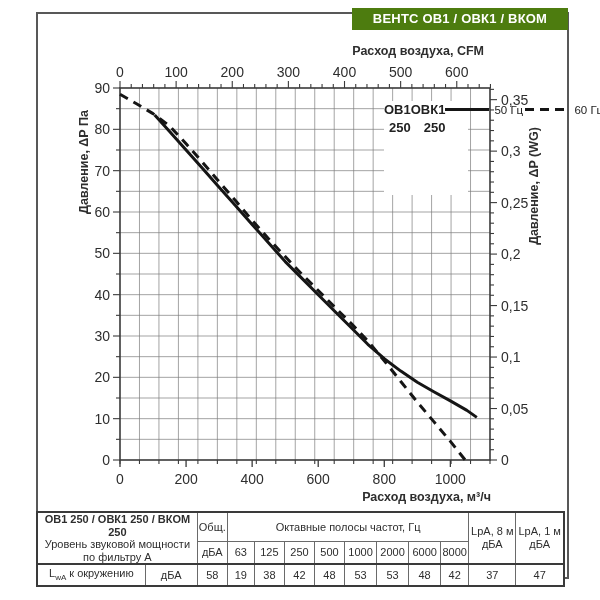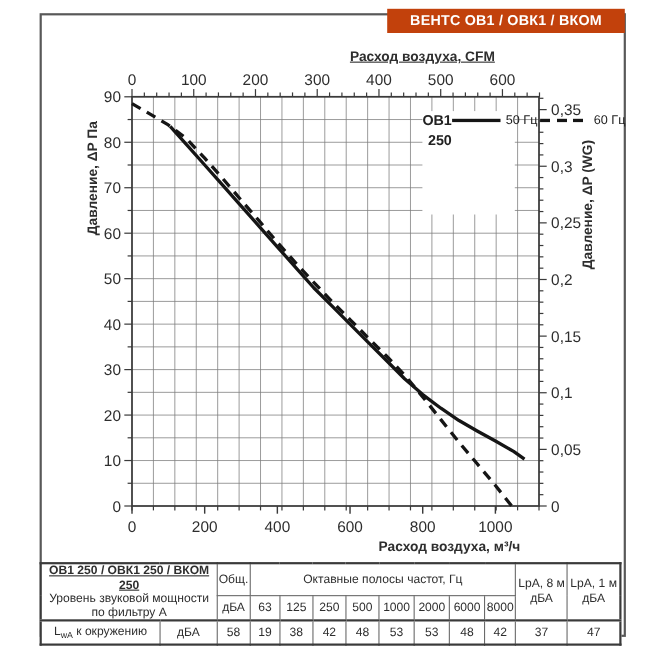--- a/index.html
+++ b/index.html
@@ -11,22 +11,22 @@
     position:absolute;left:36px;top:12px;width:529px;height:563px;
     border:2px solid #585858;background:#fff;
   }
   .banner{
     position:absolute;left:352px;top:8px;width:216px;height:22px;
     line-height:22px;text-align:center;color:#ffffff;
     font-size:13px;font-weight:bold;letter-spacing:.2px;z-index:30;
   }
   #chart-svg{position:absolute;left:0;top:0;z-index:10;}
   .axis-title{position:absolute;font-size:12.5px;font-weight:bold;color:#2e2e2e;z-index:12;}
-  .axis-title.top{left:284px;top:44px;width:200px;text-align:center;text-decoration:underline;}
-  .axis-title.bottom{left:273px;top:490px;width:200px;text-align:right;}
+  .axis-title.top{left:284px;top:44px;width:200px;text-align:right;}
+  .axis-title.bottom{left:291px;top:490px;width:200px;text-align:right;}
   .axis-title.left{left:14px;top:155px;width:140px;text-align:center;transform:rotate(-90deg);}
   .axis-title.right{left:464px;top:179px;width:140px;text-align:center;transform:rotate(-90deg);}
   .legend{
     position:absolute;left:384px;top:101px;width:84px;height:94px;
     background:#ffffff;z-index:15;display:flex;justify-content:flex-start;
   }
   .legend .model{font-size:13px;font-weight:bold;text-align:right;height:18px;line-height:18px;color:#222;}
   .legend .freq{display:flex;align-items:center;height:17px;}
   .legend .freq .lbl{font-size:11.5px;color:#222;margin-left:5px;width:31px;}
   .line-sample{width:44px;height:3px;background:#151515;}
@@ -38,31 +38,31 @@
     border-collapse:collapse;table-layout:fixed;background:#fff;
     font-size:11px;color:#2e2e2e;border:2px solid #3a3a3a;
   }
   table.acoustic th,table.acoustic td{
     border:1px solid #6a6a6a;font-weight:normal;text-align:center;padding:0;
   }
   table.acoustic tr.body td{border-top:2px solid #3a3a3a;height:20px;}
   table.acoustic tr.hdr1 th{height:25px;}
   table.acoustic tr.hdr2 th{height:19px;}
   th.title-cell{text-align:left;vertical-align:top;padding:2px 0 0 6px;line-height:12.5px;}
-  th.title-cell .t1{font-weight:bold;font-size:11px;text-decoration:underline;}
+  th.title-cell .t1{font-weight:bold;font-size:11px;}
   td.name-cell{text-align:left;padding-left:6px;margin-left:47px;}
   td.name-cell sub{font-size:8px;}
   th.lpa-cell{line-height:13px;}
 </style>
 </head>
 <body>
 
 <div class="frame"></div>
 
-<div class="banner" style="background: #c2410c;">ВЕНТС ОВ1 / ОВК1 / ВКОМ</div>
+<div class="banner" style="background: #4d7c0f;">ВЕНТС ОВ1 / ОВК1 / ВКОМ</div>
 
 <svg id="chart-svg" width="600" height="510">
     <line x1="139.4736842105263" y1="88" x2="139.4736842105263" y2="460" stroke="#7d7d7d" stroke-width="0.7"></line>
     <line x1="158.94736842105263" y1="88" x2="158.94736842105263" y2="460" stroke="#7d7d7d" stroke-width="0.7"></line>
     <line x1="178.42105263157896" y1="88" x2="178.42105263157896" y2="460" stroke="#7d7d7d" stroke-width="0.7"></line>
     <line x1="197.89473684210526" y1="88" x2="197.89473684210526" y2="460" stroke="#7d7d7d" stroke-width="0.7"></line>
     <line x1="217.36842105263156" y1="88" x2="217.36842105263156" y2="460" stroke="#7d7d7d" stroke-width="0.7"></line>
     <line x1="236.8421052631579" y1="88" x2="236.8421052631579" y2="460" stroke="#7d7d7d" stroke-width="0.7"></line>
     <line x1="256.3157894736842" y1="88" x2="256.3157894736842" y2="460" stroke="#7d7d7d" stroke-width="0.7"></line>
     <line x1="275.7894736842105" y1="88" x2="275.7894736842105" y2="460" stroke="#7d7d7d" stroke-width="0.7"></line>
@@ -245,20 +245,21 @@
     <polyline points="120.0,94.2 136.5,103.7 153.0,113.6 169.6,126.0 186.1,143.8 202.6,162.4 219.1,181.8 235.6,200.8 252.1,220.3 268.7,238.9 285.2,256.6 301.7,274.0 318.2,290.5 334.7,307.1 351.3,323.6 367.8,341.0 384.3,360.8 400.8,381.5 417.3,402.1 433.8,421.6 450.4,441.4 465.2,460.0" fill="none" stroke="#151515" stroke-width="3" stroke-linejoin="round" stroke-linecap="butt" stroke-dasharray="9 6.5"></polyline>
   </svg>
 
 <div class="axis-title top">Расход воздуха, CFM</div>
 <div class="axis-title bottom">Расход воздуха, м³/ч</div>
 <div class="axis-title left">Давление, ΔP Па</div>
 <div class="axis-title right">Давление, ΔP (WG)</div>
 
 <div class="legend">
   <div class="model">ОВ1 250</div>
+  <div class="model">ОВК1 250</div>
   <div class="freq">
     <span class="line-sample"></span>
     <span class="lbl">50 Гц</span>
   </div>
   <div class="freq">
     <span class="line-sample dashed"></span>
     <span class="lbl">60 Гц</span>
   </div>
 </div>
 

